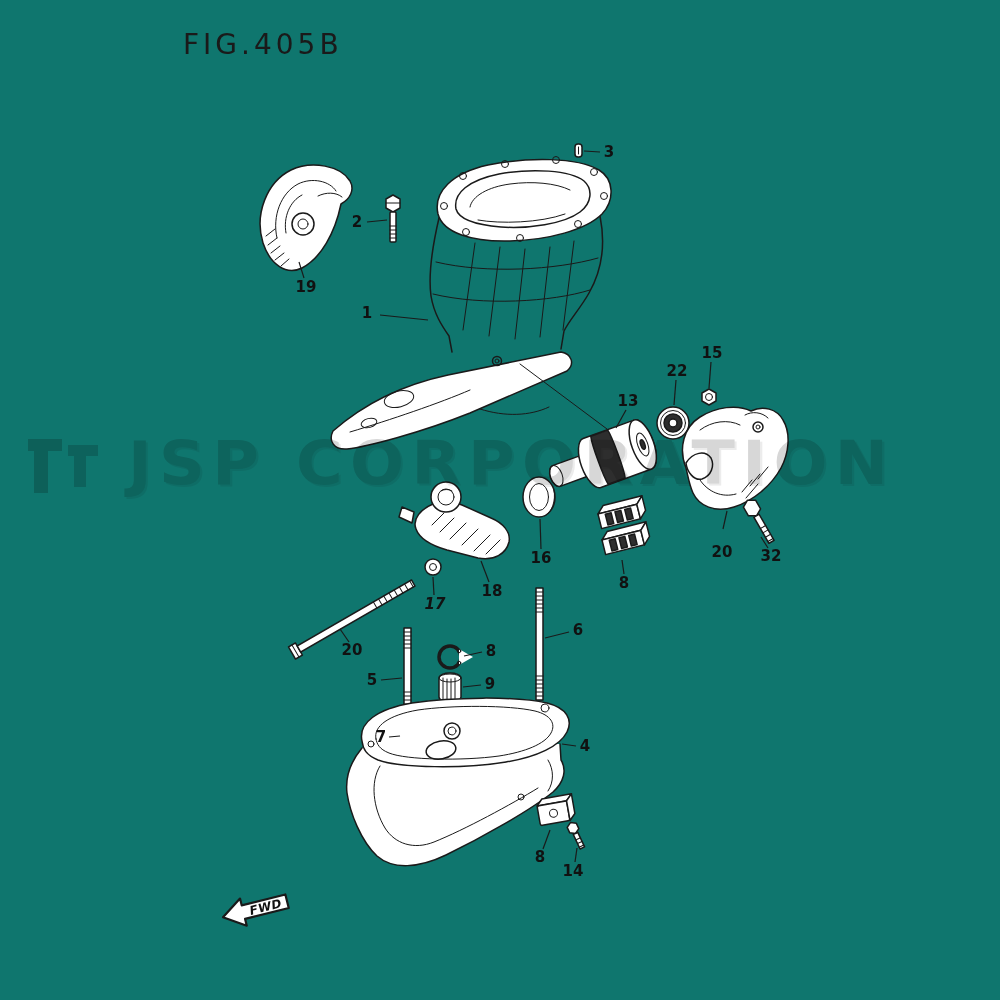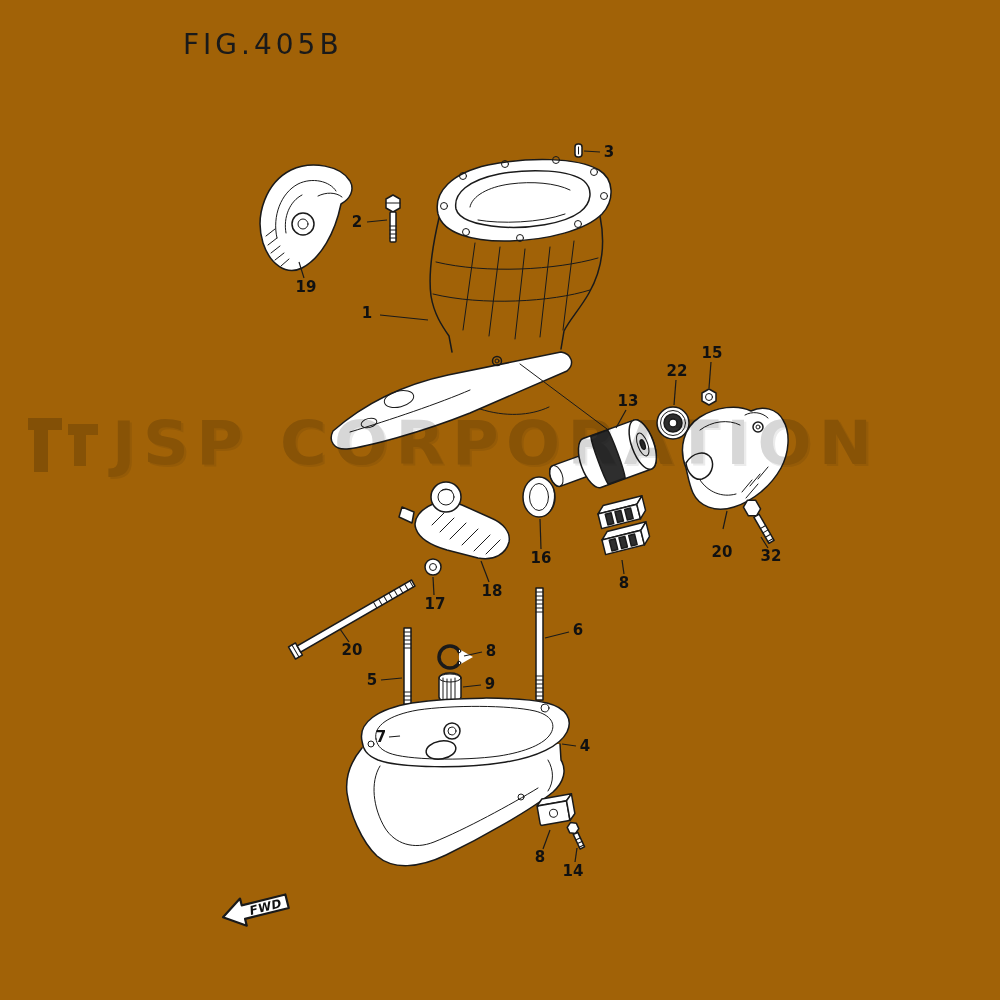--- a/index.html
+++ b/index.html
@@ -1,29 +1,29 @@
 <!DOCTYPE html>
 <html><head>
 <meta charset="utf-8">
 <style>
   html,body{margin:0;padding:0;background:#ffffff;}
-  #stage{position:relative;width:1000px;height:1000px;background:#a16207;overflow:hidden;
+  #stage{position:relative;width:1000px;height:1000px;background:#0f766e;overflow:hidden;
          font-family:"DejaVu Sans",sans-serif;}
   .fig-title{position:absolute;left:183px;top:28px;z-index:1;
              font-size:28px;letter-spacing:4px;color:#1a1a1a;font-weight:500;}
   #diagram-svg{position:absolute;left:0;top:0;z-index:2;}
   #diagram-svg path,#diagram-svg line,#diagram-svg rect,#diagram-svg circle,
   #diagram-svg ellipse,#diagram-svg polygon{
       fill:none;stroke:#1a1a1a;stroke-width:1.5;stroke-linecap:round;stroke-linejoin:round;}
   #diagram-svg .thin{stroke-width:1;}
   #diagram-svg .fill-white{fill:#ffffff;}
   #diagram-svg .dark{fill:#2e2e2e;stroke:#1a1a1a;}
   #diagram-svg text{stroke:none;}
-  .watermark{position:absolute;left:28px;top:408px;z-index:3;display:flex;align-items:flex-start;
-             gap:8px;mix-blend-mode:multiply;pointer-events:none;}
+  .watermark{position:absolute;left:28px;top:428px;z-index:3;display:flex;align-items:center;
+             gap:24px;mix-blend-mode:multiply;pointer-events:none;}
   .wm-text{font-weight:bold;font-size:60px;color:#d7d7d7;letter-spacing:7px;white-space:nowrap;
            transform:scaleX(1.06);transform-origin:left center;text-shadow:2px 2px 0 #ececec;}
   #leader-svg{position:absolute;left:0;top:0;z-index:4;pointer-events:none;}
   #leader-svg line{stroke:#1a1a1a;stroke-width:1.2;}
   #labels-layer{position:absolute;left:0;top:0;width:1000px;height:1000px;z-index:5;pointer-events:none;}
   .part-label{position:absolute;transform:translate(-50%,-50%);
               font-size:15px;font-weight:bold;color:#111;line-height:1;}
 </style>
 </head>
 <body>
@@ -269,21 +269,21 @@
       <div class="part-label" style="left: 381px; top: 737px;">7</div>
       <div class="part-label" style="left: 491px; top: 651px;">8</div>
       <div class="part-label" style="left: 490px; top: 684px;">9</div>
       <div class="part-label" style="left: 540px; top: 857px;">8</div>
       <div class="part-label" style="left: 573px; top: 871px;">14</div>
       <div class="part-label" style="left: 624px; top: 583px;">8</div>
       <div class="part-label" style="left: 628px; top: 401px; text-align: right;">13</div>
       <div class="part-label" style="left: 352px; top: 650px;">20</div>
       <div class="part-label" style="left: 712px; top: 353px;">15</div>
       <div class="part-label" style="left: 541px; top: 558px;">16</div>
-      <div class="part-label" style="left: 435px; top: 604px;">17</div>
+      <div class="part-label" style="left: 435px; top: 604px; font-style: italic;">17</div>
       <div class="part-label" style="left: 492px; top: 591px;">18</div>
       <div class="part-label" style="left: 306px; top: 287px;">19</div>
       <div class="part-label" style="left: 722px; top: 552px;">20</div>
       <div class="part-label" style="left: 771px; top: 556px;">32</div>
       <div class="part-label" style="left: 677px; top: 371px;">22</div>
     </div>
 
 </div>
 
 </body></html>

